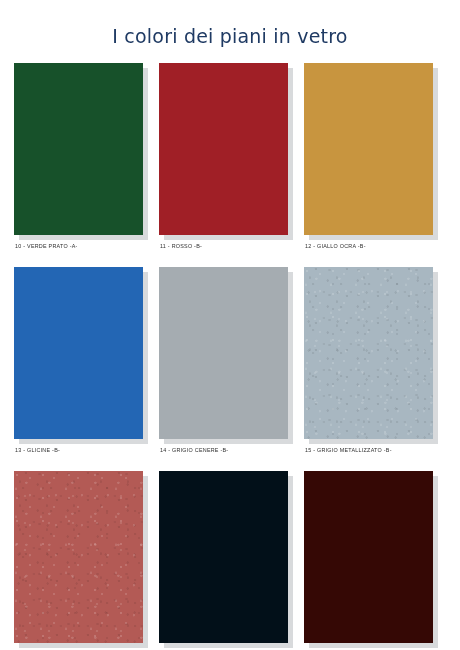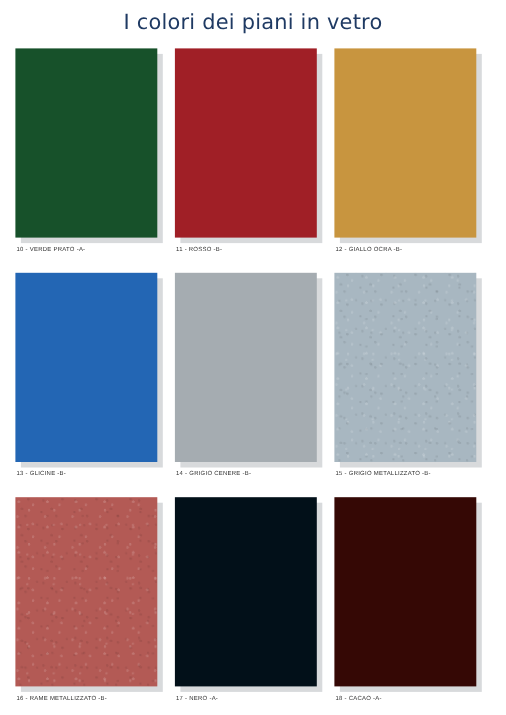--- a/index.html
+++ b/index.html
@@ -14,21 +14,21 @@
     overflow: hidden;
     position: relative;
   }
 
   #page-title {
     text-align: center;
     color: #1f3a63;
     font-size: 19px;
     font-weight: 400;
     letter-spacing: 0.2px;
-    margin: 0;
+    margin: 16px;
     padding-top: 9px;
     font-family: "DejaVu Sans", sans-serif;
   }
 
   #swatch-grid {
     margin-top: 13px;
     padding-left: 14px;
     padding-right: 8px;
     display: grid;
     grid-template-columns: repeat(3, 145px);

